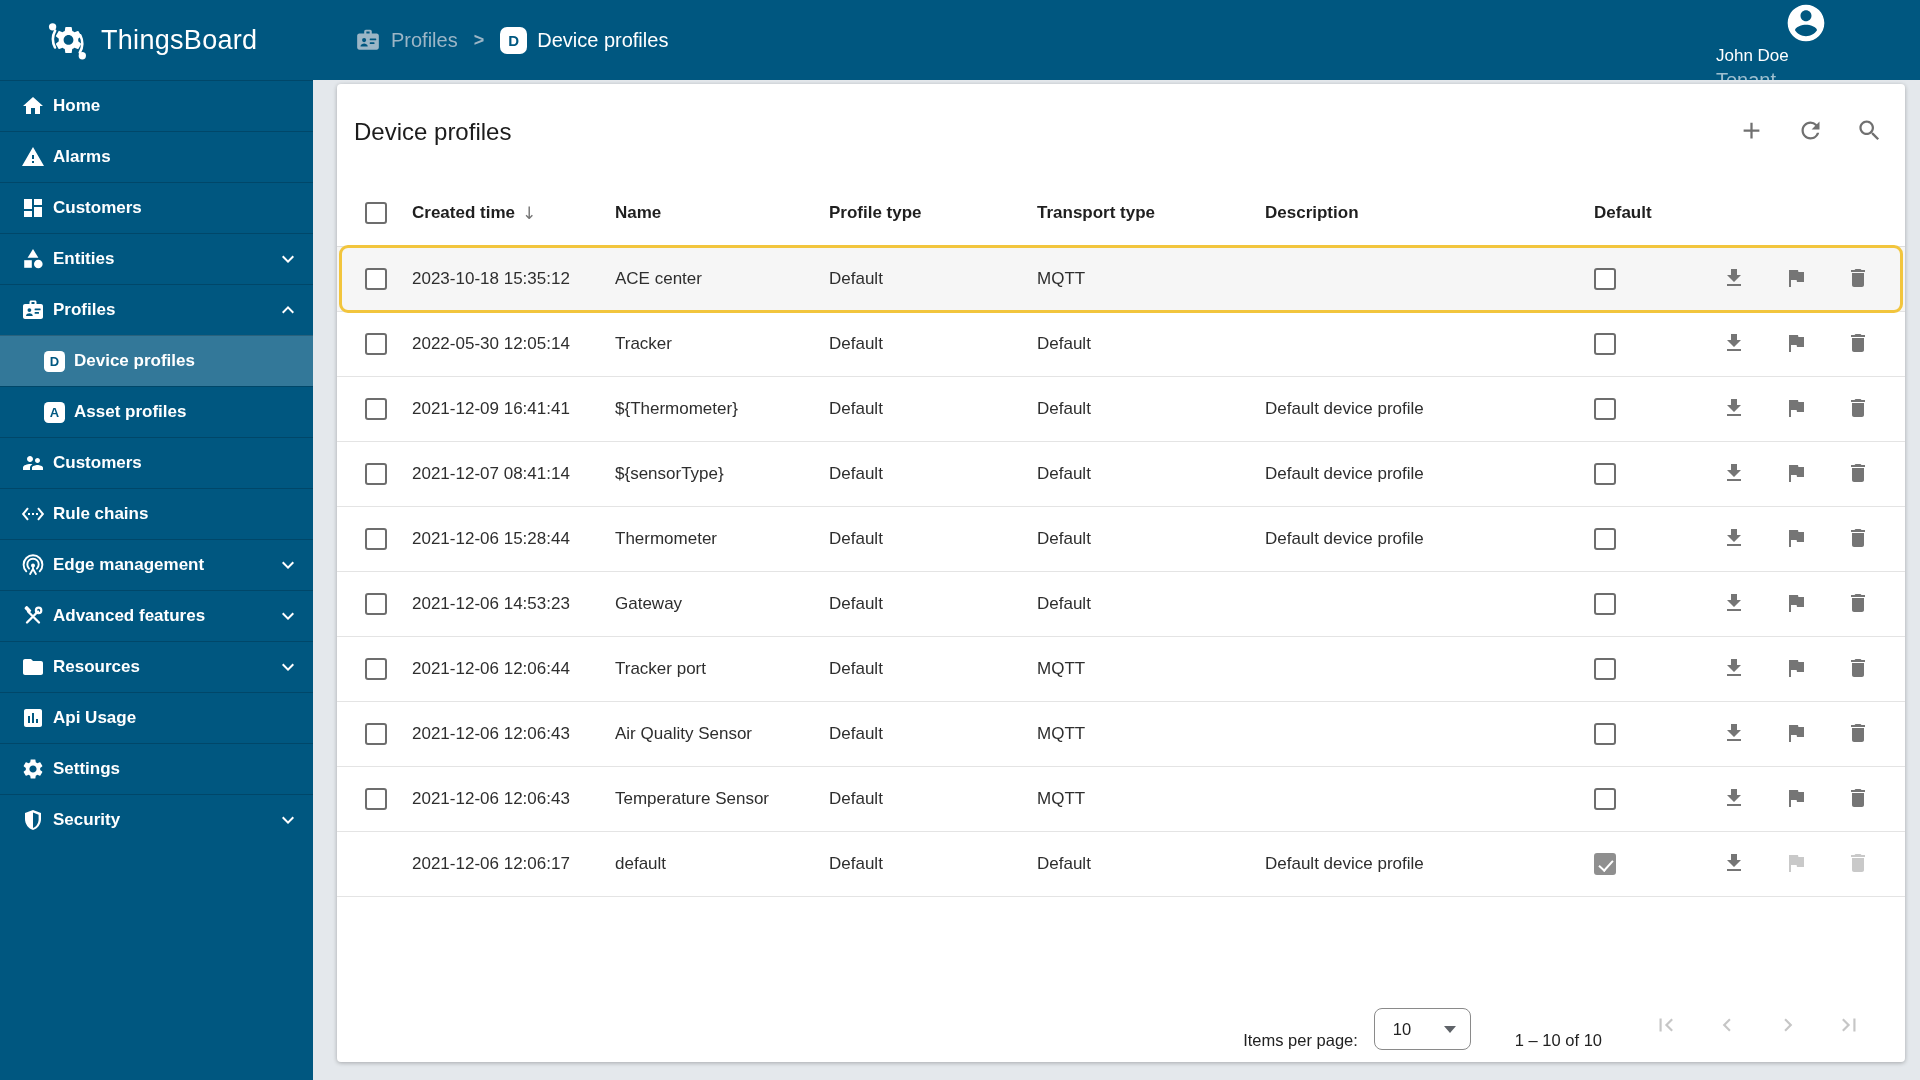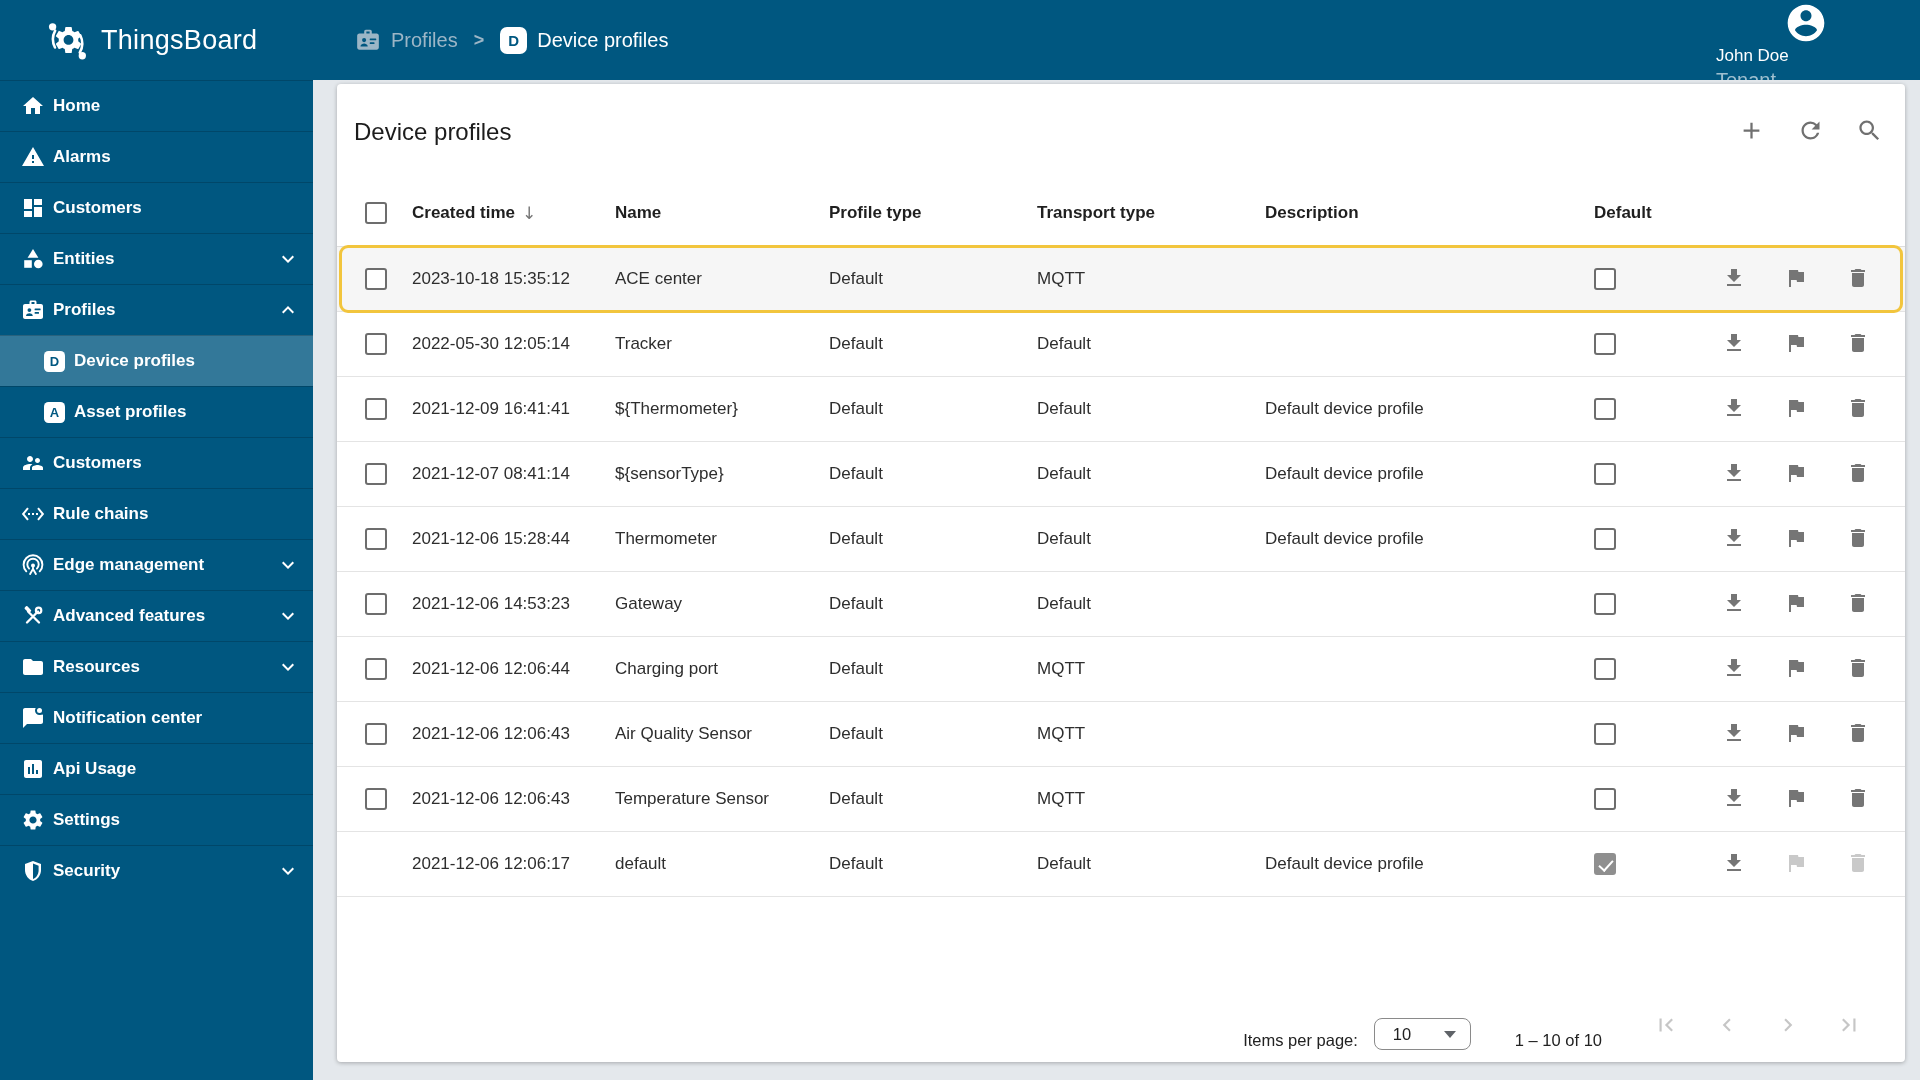--- a/index.html
+++ b/index.html
@@ -87,21 +87,21 @@
   .cb.disabled{ cursor:default; }
   .abtn{ width:40px; height:40px; border:none; background:none; color:var(--icon-gray);
     cursor:pointer; display:flex; align-items:center; justify-content:center; }
   .abtn svg{ width:24px; height:24px; }
   .abtn.disabled{ color:var(--disabled); cursor:default; }
   .spacer{ flex:1; }
 
   
   .paginator{ height:56px; flex:0 0 56px; margin-bottom:12px; display:flex; align-items:flex-end;
     justify-content:flex-end; padding-right:32px; font-size:16.5px; color:#222; }
-  .psize{ width:97px; height:32px; border:1px solid #8a8a8a; border-radius:8px; margin-left:16px;
+  .psize{ width:97px; height:42px; border:1px solid #8a8a8a; border-radius:8px; margin-left:16px;
     display:flex; align-items:center; padding:0 14px 0 18px; cursor:pointer; }
   .psize .tri{ margin-left:auto; width:0; height:0; border-left:6px solid transparent;
     border-right:6px solid transparent; border-top:7px solid #5f6368; }
   .prange{ margin-left:44px; }
   .pnav{ display:flex; gap:13px; margin-left:40px; }
   .pbtn{ width:48px; height:48px; border:none; background:none; color:#c6c6c6;
     display:flex; align-items:center; justify-content:center; }
   .pbtn svg{ width:26px; height:26px; }
 </style>
 </head>
@@ -211,27 +211,20 @@
             </svg></span>
         </div>
         <div class="side-item">
           <span class="micon"><svg viewBox="0 0 24 24" width="100%" height="100%">
               <path fill="currentColor" d="M10 4H4c-1.1 0-1.99.9-1.99 2L2 18c0 1.1.9 2 2 2h16c1.1 0 2-.9 2-2V8c0-1.1-.9-2-2-2h-8l-2-2z"></path>
             </svg></span>
           <span class="lbl">Resources</span>
           <span class="chev"><svg viewBox="0 0 24 24" width="100%" height="100%">
               <path fill="currentColor" d="M7.41 8.59 12 13.17l4.59-4.58L18 10l-6 6-6-6 1.41-1.41z"></path>
             </svg></span>
-        </div>
-        <div class="side-item">
-          <span class="micon"><svg viewBox="0 0 24 24" width="100%" height="100%">
-              <path fill="currentColor" d="M20.1 8.7c-.5.2-1 .3-1.6.3A4.5 4.5 0 0 1 14 4.5c0-.9.26-1.73.7-2.5H4c-1.1 0-2 .9-2 2v18l4-4h14c1.1 0 2-.9 2-2V8.4c-.6.2-1.2.3-1.9.3z"></path>
-              <circle fill="currentColor" cx="18.5" cy="4.5" r="2.5"></circle>
-            </svg></span>
-          <span class="lbl">Notification center</span>
         </div>
         <div class="side-item">
           <span class="micon"><svg viewBox="0 0 24 24" width="100%" height="100%">
               <path fill="currentColor" d="M19 3H5c-1.1 0-2 .9-2 2v14c0 1.1.9 2 2 2h14c1.1 0 2-.9 2-2V5c0-1.1-.9-2-2-2zM9 17H7v-7h2v7zm4 0h-2V7h2v10zm4 0h-2v-4h2v4z"></path>
             </svg></span>
           <span class="lbl">Api Usage</span>
         </div>
         <div class="side-item">
           <span class="micon"><svg viewBox="0 0 24 24" width="100%" height="100%">
               <path fill="currentColor" d="M19.14 12.94c.04-.3.06-.61.06-.94 0-.32-.02-.64-.07-.94l2.03-1.58c.18-.14.23-.41.12-.61l-1.92-3.32c-.12-.22-.37-.29-.59-.22l-2.39.96c-.5-.38-1.03-.7-1.62-.94l-.36-2.54c-.04-.24-.24-.41-.48-.41h-3.84c-.24 0-.43.17-.47.41l-.36 2.54c-.59.24-1.13.57-1.62.94l-2.39-.96c-.22-.08-.47 0-.59.22L2.74 8.87c-.12.21-.08.47.12.61l2.03 1.58c-.05.3-.09.63-.09.94s.02.64.07.94l-2.03 1.58c-.18.14-.23.41-.12.61l1.92 3.32c.12.22.37.29.59.22l2.39-.96c.5.38 1.03.7 1.62.94l.36 2.54c.05.24.24.41.48.41h3.84c.24 0 .44-.17.47-.41l.36-2.54c.59-.24 1.13-.56 1.62-.94l2.39.96c.22.08.47 0 .59-.22l1.92-3.32c.12-.22.07-.47-.12-.61l-2.01-1.58zM12 15.6c-1.98 0-3.6-1.62-3.6-3.6s1.62-3.6 3.6-3.6 3.6 1.62 3.6 3.6-1.62 3.6-3.6 3.6z"></path>
@@ -528,21 +521,21 @@
                       <path fill="currentColor" d="M6 19c0 1.1.9 2 2 2h8c1.1 0 2-.9 2-2V7H6v12zM19 4h-3.5l-1-1h-5l-1 1H5v2h14V4z"></path>
                     </svg></span>
                 </button>
               </div>
             </div>
             <div class="trow">
               <div class="tcell c-check">
                 <div class="cb"></div>
               </div>
               <div class="tcell c-created">2021-12-06 12:06:44</div>
-              <div class="tcell c-name">Charging port</div>
+              <div class="tcell c-name">Tracker port</div>
               <div class="tcell c-profile">Default</div>
               <div class="tcell c-transport">MQTT</div>
               <div class="tcell c-desc"></div>
               <div class="tcell c-default">
                 <div class="cb"></div>
               </div>
               <div class="tcell c-actions">
                 <button class="abtn">
                   <span><svg viewBox="0 0 24 24" width="100%" height="100%">
                       <path fill="currentColor" d="M19 9h-4V3H9v6H5l7 7 7-7zM5 18v2h14v-2H5z"></path>

